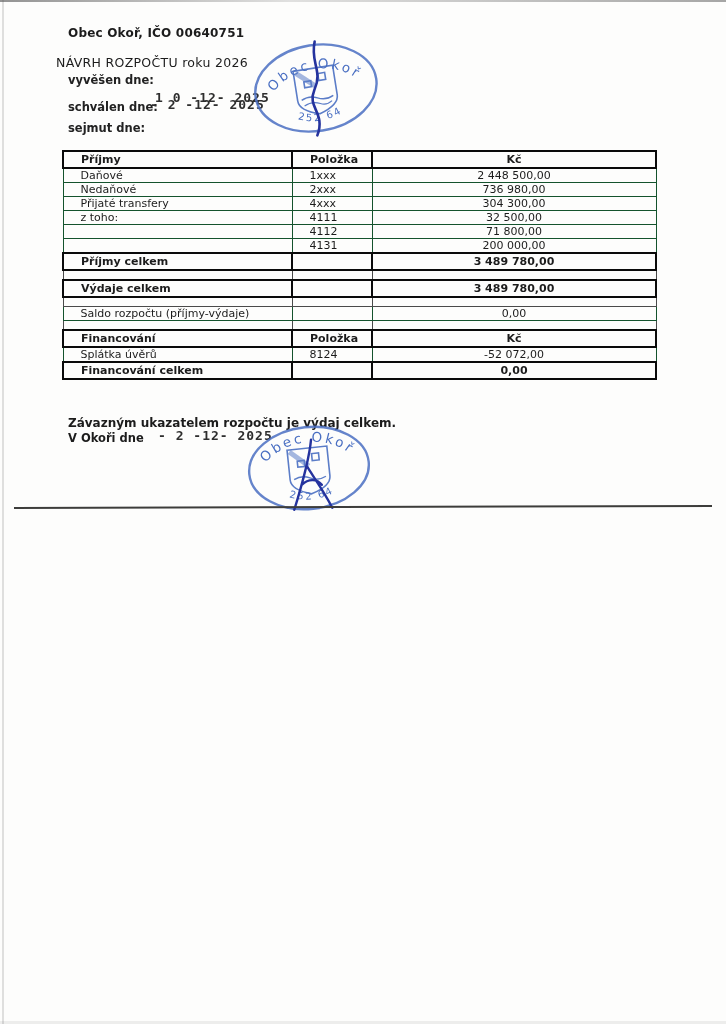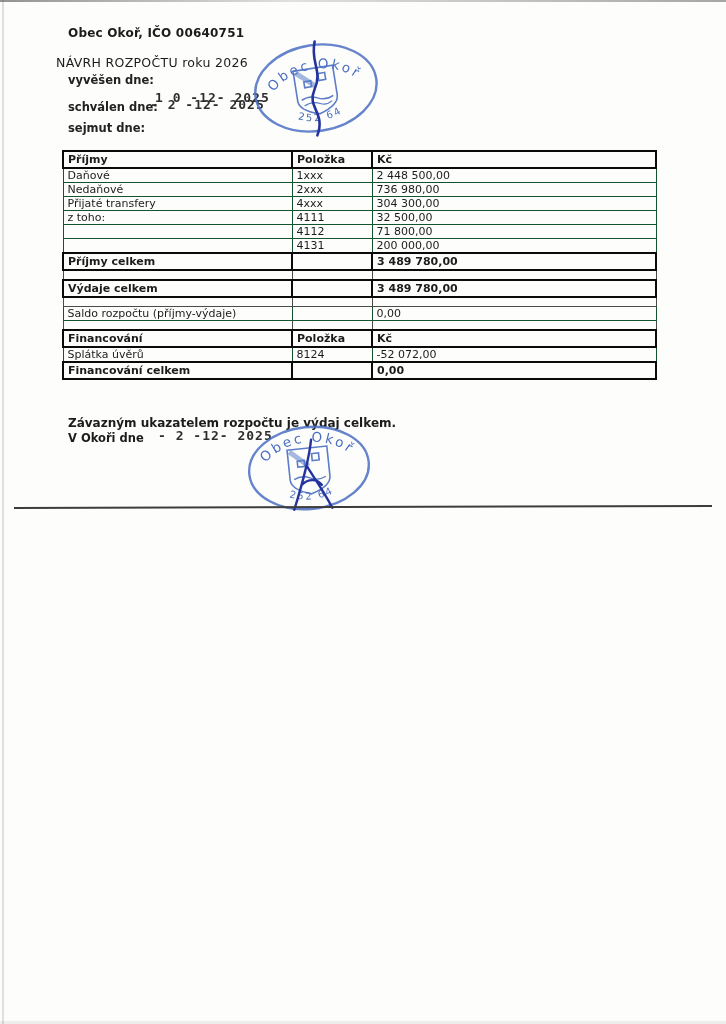--- a/index.html
+++ b/index.html
@@ -26,24 +26,24 @@
     font-family:"DejaVu Sans Mono","Liberation Mono",monospace;
     font-size:13px;font-weight:700;color:#2e2e2e;letter-spacing:1px;
   }
 
   .budget-table{
     position:absolute;left:62px;top:150px;
     border-collapse:collapse;table-layout:fixed;width:593px;
     font-size:11px;
   }
   .budget-table td{
-    padding:0 4px;overflow:hidden;white-space:nowrap;
+    padding:0 17px;overflow:hidden;white-space:nowrap;
     font-size:11px;line-height:13px;vertical-align:middle;
   }
-  .budget-table td.amount{text-align:left;}
+  .budget-table td.amount{text-align:center;}
   tr.header td{border:2px solid #0a0a0a;font-weight:600;line-height:15px;}
   tr.data td{border:1px solid #14532d;}
   tr.total td{border:2px solid #0a0a0a;font-weight:700;line-height:15px;margin-top:12px;}
   tr.spacer td{border:1px solid #4a4a4a;height:8px;line-height:8px;}
 
   .binding-note{position:absolute;left:68px;top:400px;font-size:12px;font-weight:700;margin-top:16px;}
   .sign-label{position:absolute;left:68px;top:431px;font-size:11.5px;font-weight:600;}
 
   .stamp{position:absolute;}
   .stamp-top{left:250px;top:40px;transform:rotate(-9deg);}

